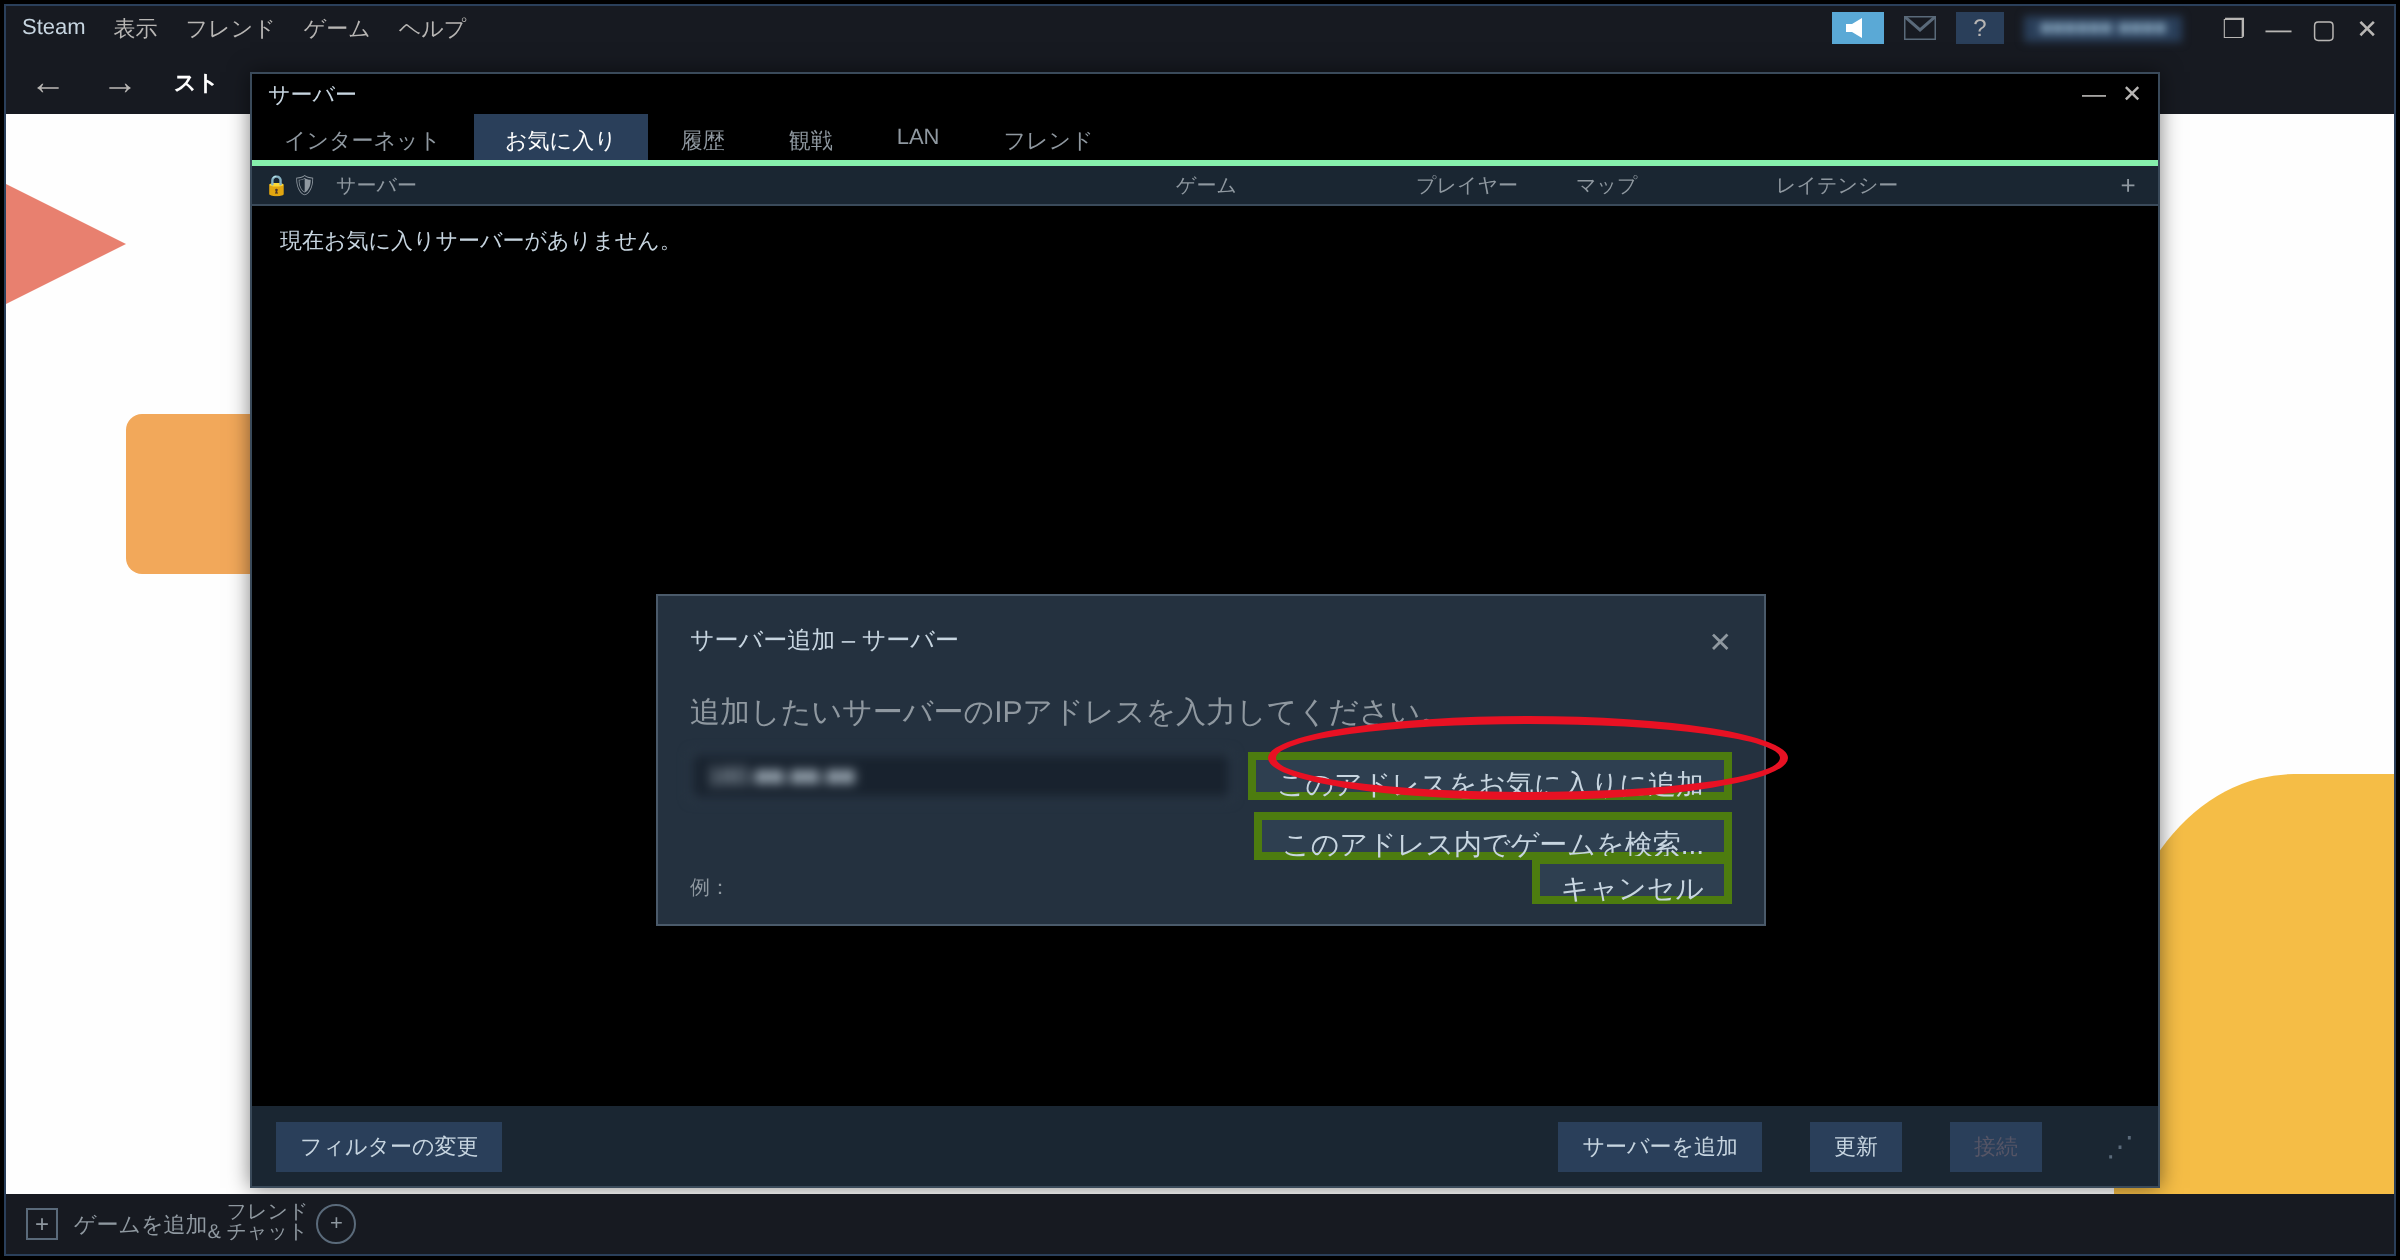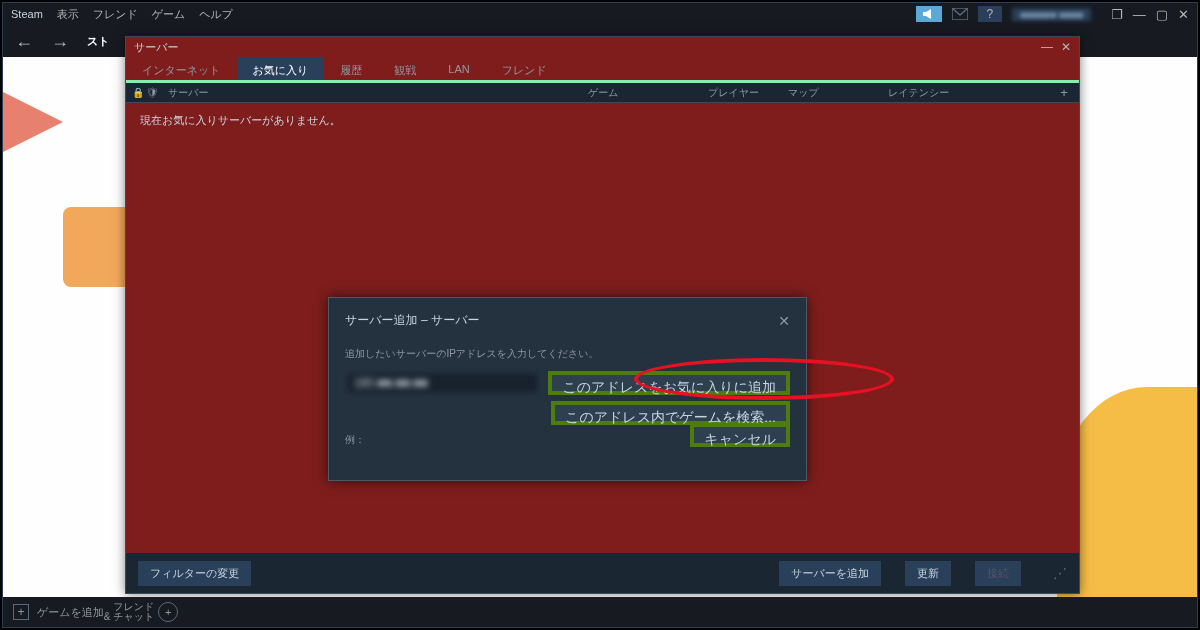--- a/index.html
+++ b/index.html
@@ -24,41 +24,41 @@
 .navtitle { font-size: 11px; color: #fff; font-weight: bold; }
 
 
 .store-bg { position: absolute; top: 54px; left: 0; right: 0; bottom: 30px; background: #fefefe; overflow: hidden; }
 .blob { position: absolute; }
 .blob.red { left: -30px; top: 20px; width: 90px; height: 90px; background: #e8806f; clip-path: polygon(0 0, 100% 50%, 0 100%); }
 .blob.orange { left: 60px; top: 150px; width: 70px; height: 80px; background: #f2a85a; border-radius: 8px; }
 .blob.yellow { right: -40px; bottom: -20px; width: 180px; height: 230px; background: #f5bd46; border-radius: 50% 0 0 0; }
 
 
-.server-win { position: absolute; left: 122px; top: 33px; width: 955px; height: 558px; background: #7f1d1d; border: 1px solid #3a4a5a; box-shadow: 0 0 10px rgba(0,0,0,.5); }
+.server-win { position: absolute; left: 122px; top: 33px; width: 955px; height: 558px; background: #000000; border: 1px solid #3a4a5a; box-shadow: 0 0 10px rgba(0,0,0,.5); }
 .sw-title { height: 20px; display: flex; align-items: center; padding: 0 8px; font-size: 11px; color: #c7d5e0; }
 .sw-title .winctls { margin-left: auto; display: flex; gap: 8px; font-size: 12px; color: #b8b6b4; }
 .sw-tabs { display: flex; height: 26px; font-size: 11px; border-bottom: 3px solid #86efac; }
 .sw-tab { padding: 6px 16px; color: #8f98a0; cursor: pointer; }
 .sw-tab.active { background: #2a3f5a; color: #fff; }
 .sw-headers { display: flex; height: 20px; background: #1a2632; font-size: 10px; color: #8f98a0; align-items: center; padding: 0 6px; border-bottom: 1px solid #3a4a5a; }
 .sw-headers .hcol { padding: 0 6px; }
 .sw-headers .hplus { margin-left: auto; width: 18px; text-align: center; font-size: 13px; cursor: pointer; }
 .sw-body { padding: 10px 14px; font-size: 11px; color: #c7d5e0; height: 440px; position: relative; }
 .sw-footer { position: absolute; bottom: 0; left: 0; right: 0; height: 40px; display: flex; align-items: center; padding: 0 12px; background: #1a2632; }
 .sw-footer .btn { background: #2a3f5a; color: #c7d5e0; font-size: 11px; padding: 5px 12px; cursor: pointer; border: none; }
 .sw-footer .btn.disabled { color: #556; }
 .sw-footer .right { margin-left: auto; display: flex; gap: 24px; align-items: center; }
 .sw-footer .more { color: #5a6a7a; font-size: 14px; margin-left: 8px; }
 
 
-.modal { position: absolute; left: 202px; top: 194px; width: 479px; background: #24313f; border: 1px solid #4a5a6a; padding: 14px 16px 33px; box-shadow: 0 0 12px rgba(0,0,0,.6); }
+.modal { position: absolute; left: 202px; top: 194px; width: 555px; background: #24313f; border: 1px solid #4a5a6a; padding: 14px 16px 10px; box-shadow: 0 0 12px rgba(0,0,0,.6); }
 .modal .m-title { font-size: 12px; color: #c7d5e0; display: flex; align-items: center; }
 .modal .m-close { margin-left: auto; font-size: 14px; color: #8f98a0; cursor: pointer; }
-.modal .m-sub { font-size: 10px; color: #8f98a0; margin: 18px 0 10px; }
+.modal .m-sub { font-size: 15px; color: #8f98a0; margin: 18px 0 10px; }
 .modal .m-row { display: flex; gap: 8px; align-items: center; }
 .modal input[type=text] { flex: 1; background: #18222e; border: 1px solid #3a4a5a; color: #c7d5e0; font-size: 12px; padding: 4px 8px; height: 24px; }
 .modal .mbtn { background: #2e3f50; border: 4px solid #4d7c0f; color: #c7d5e0; font-size: 14px; padding: 4px 10px; cursor: pointer; min-width: 180px; text-align: center; height: 24px; }
 .modal .mbtn.small { min-width: 60px; }
 .modal .m-row2 { display: flex; justify-content: flex-end; gap: 8px; margin-top: 6px; align-items: center; }
 .modal .m-examples { font-size: 10px; color: #8f98a0; margin-top: 8px; line-height: 1.4; }
 .modal .m-row3 { display: flex; justify-content: flex-end; margin-top: -24px; }
 
 
 .annot { position: absolute; border: 4px solid #e81123; border-radius: 50%; pointer-events: none; }

